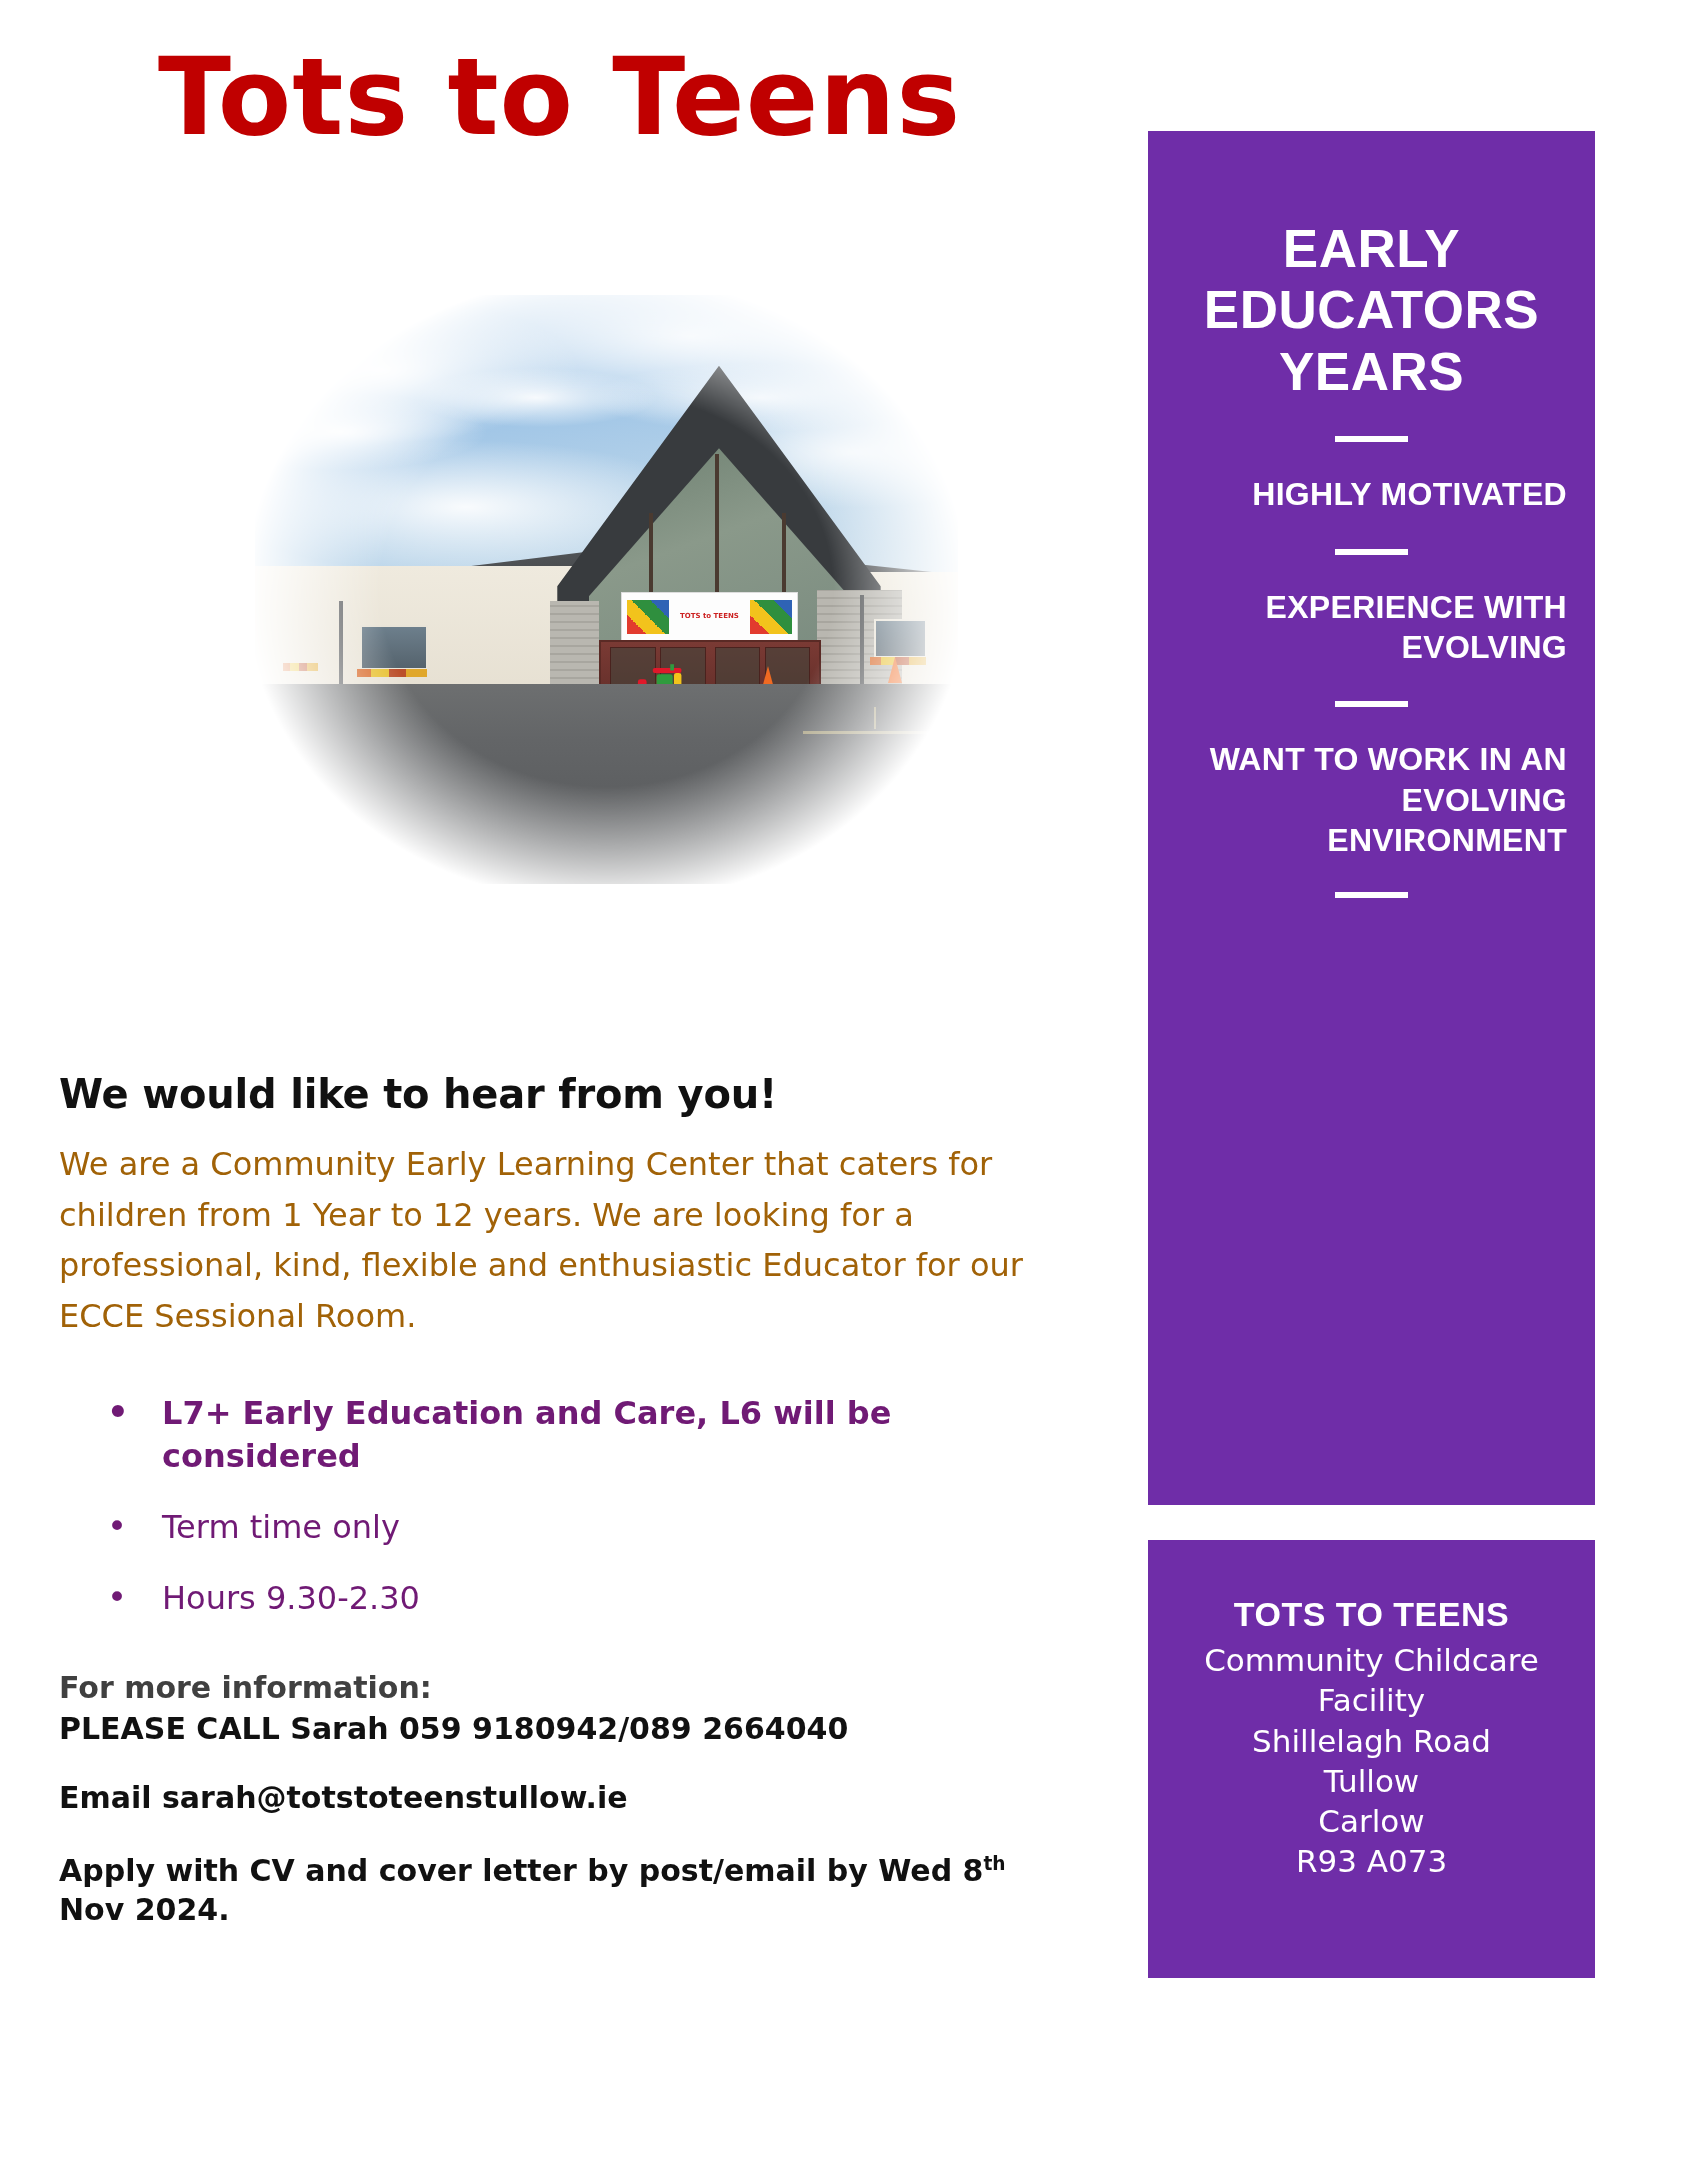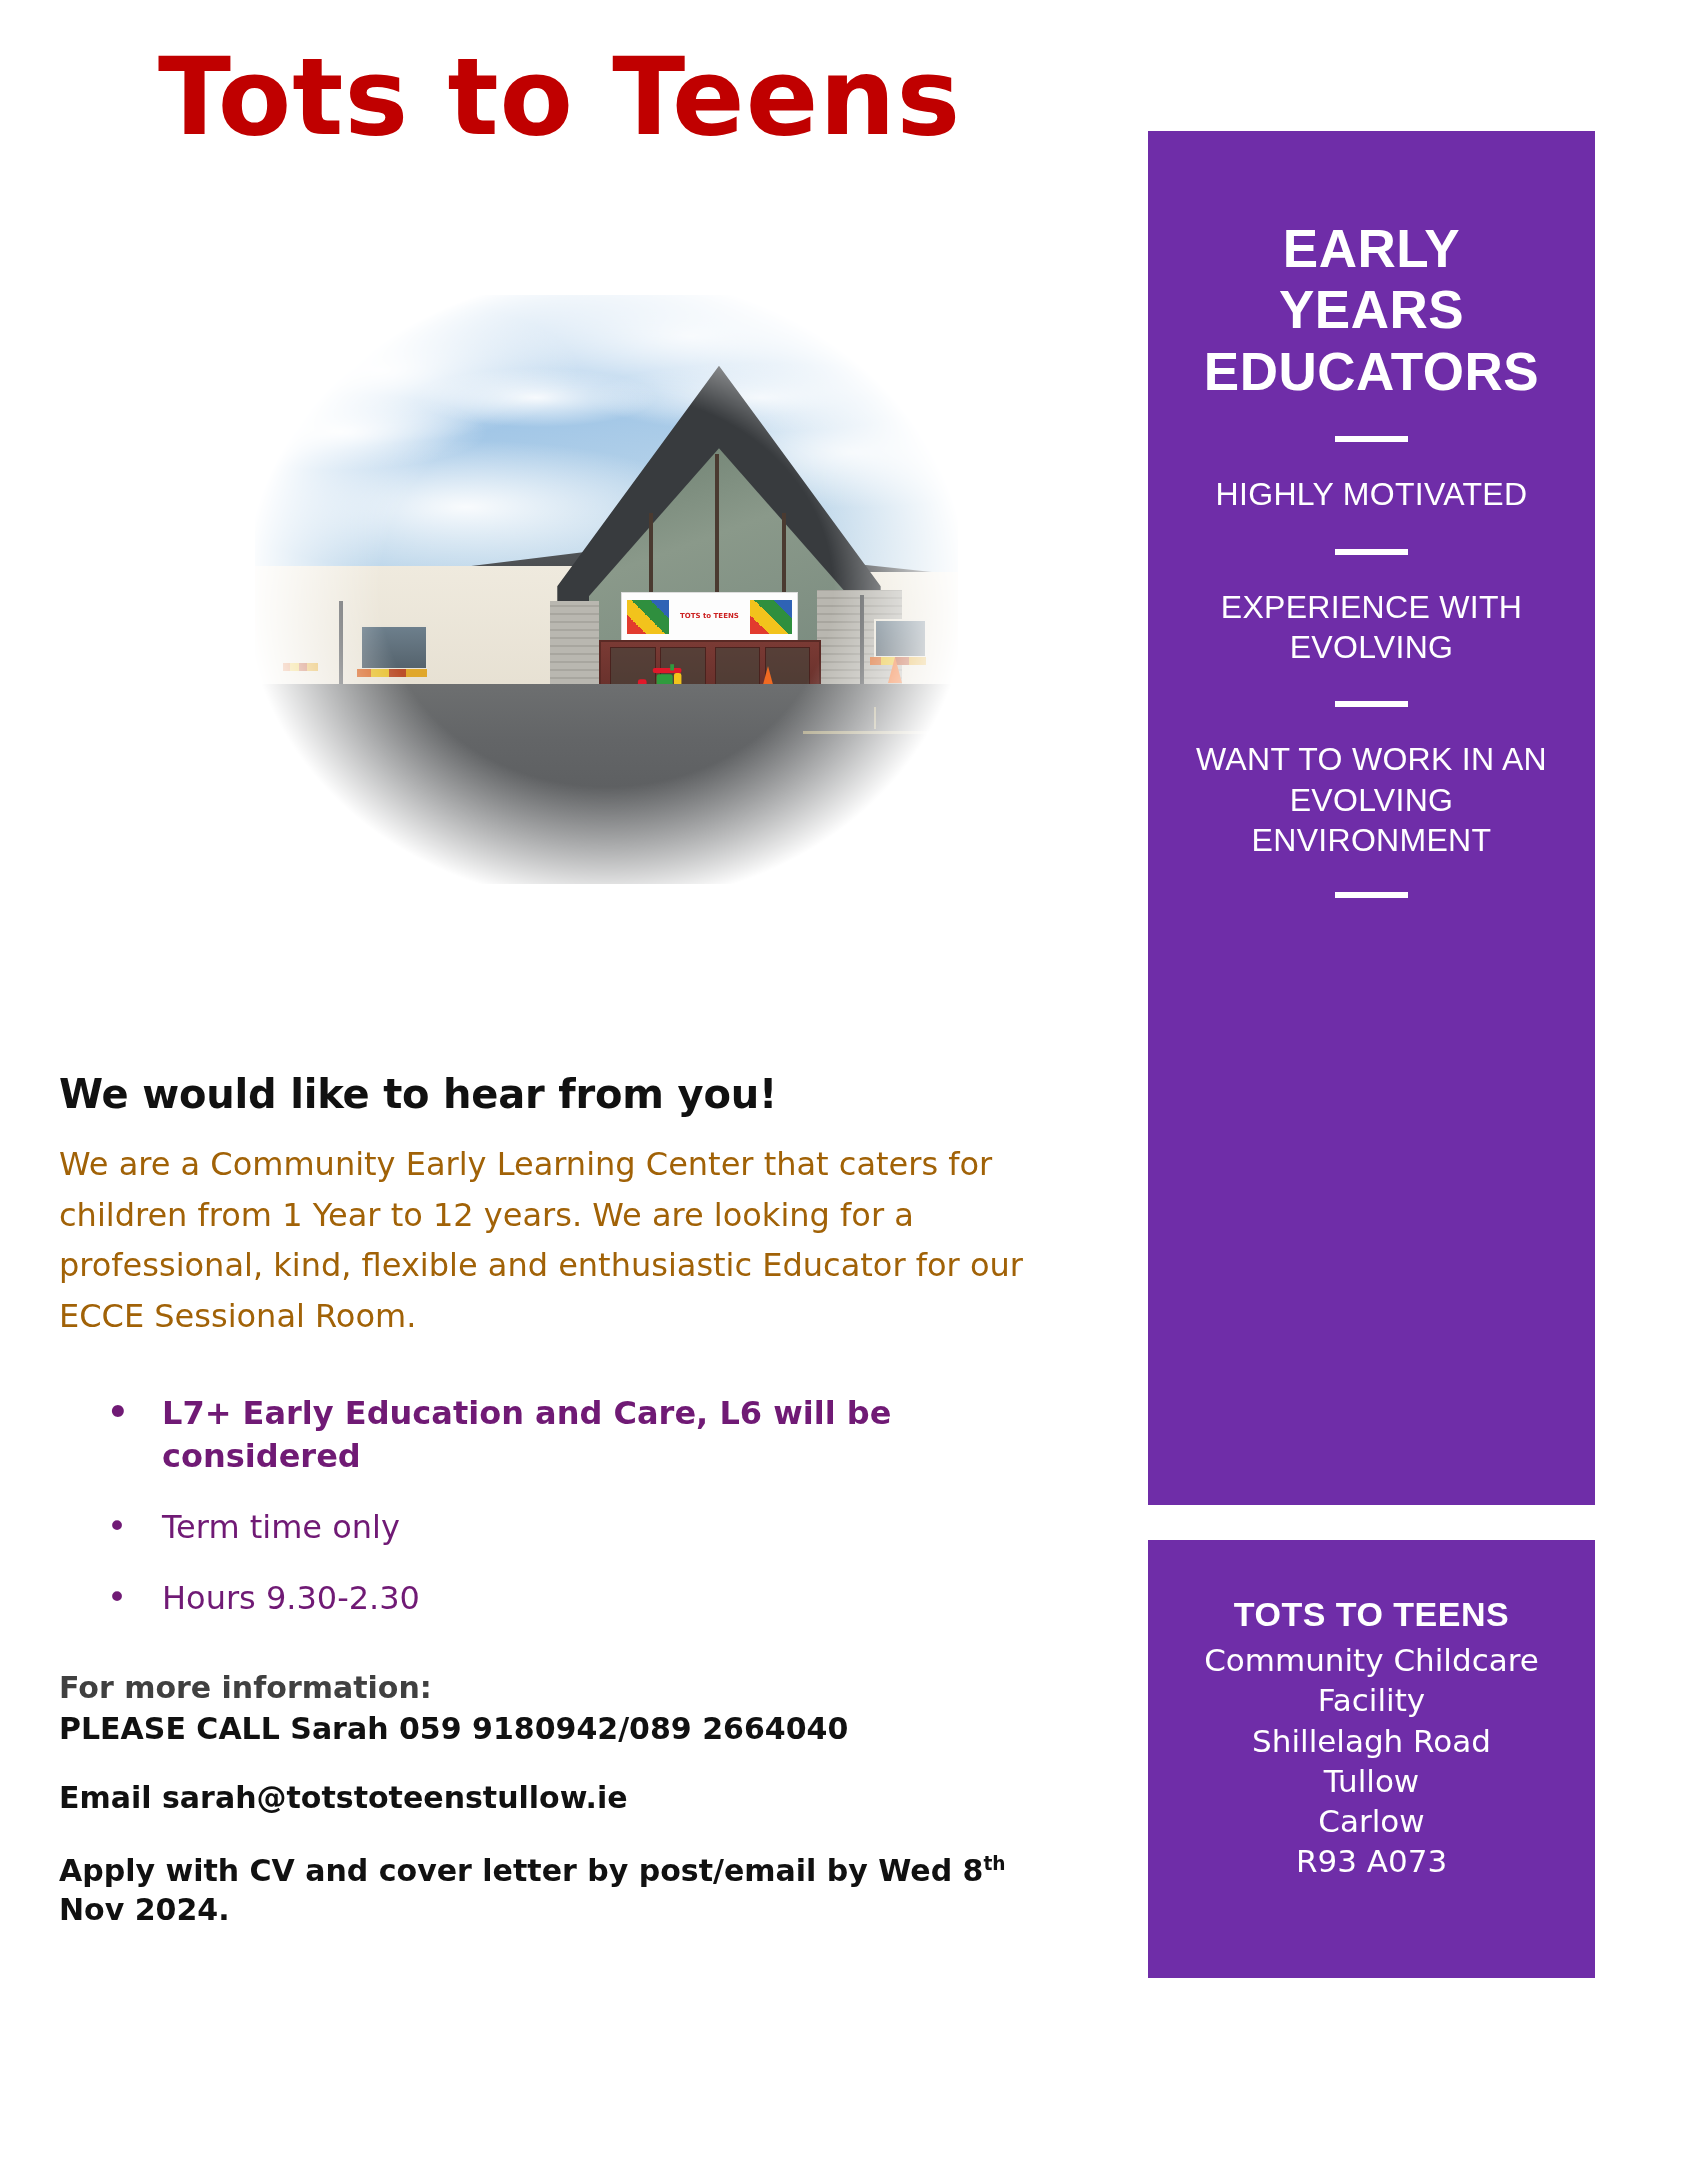--- a/index.html
+++ b/index.html
@@ -183,24 +183,25 @@
   }
   .req-headline {
     font-family: "Liberation Sans", sans-serif;
     font-weight: 700;
     font-size: 53px;
     line-height: 1.16;
     letter-spacing: 0.5px;
   }
   .req-item {
     font-family: "Liberation Sans", sans-serif;
-    font-weight: 400;
+    font-weight: 700;
     font-size: 32px;
     line-height: 1.26;
     letter-spacing: 0.3px;
+    text-align: right;
   }
   .rule {
     width: 73px; height: 6px; background:#ffffff;
     margin: 34px auto 32px auto;
   }
   .rule.tight { margin: 32px auto 30px auto; }
 
   #address-title {
     font-family: "Liberation Sans", sans-serif;
     font-weight: 700;
@@ -352,22 +353,22 @@
     <div class="tarmac"></div>
     <div class="tarmac-line" style="left:78%;top:74%;width:20%;"></div>
     <div class="tarmac-line" style="left:88%;top:70%;width:2px;height:22px;"></div>
     <div class="tarmac-line" style="left:94%;top:77%;width:6%;"></div>
   </div>
 </div>
 
 <div class="purple-panel" id="panel-requirements">
   <div class="req-headline">
     <div>EARLY</div>
+    <div>EDUCATORS</div>
     <div>YEARS</div>
-    <div>EDUCATORS</div>
   </div>
 
   <div class="rule"></div>
   <div class="req-item">HIGHLY MOTIVATED</div>
 
   <div class="rule"></div>
   <div class="req-item">EXPERIENCE WITH EVOLVING</div>
 
   <div class="rule"></div>
   <div class="req-item">WANT TO WORK IN AN EVOLVING ENVIRONMENT</div>

